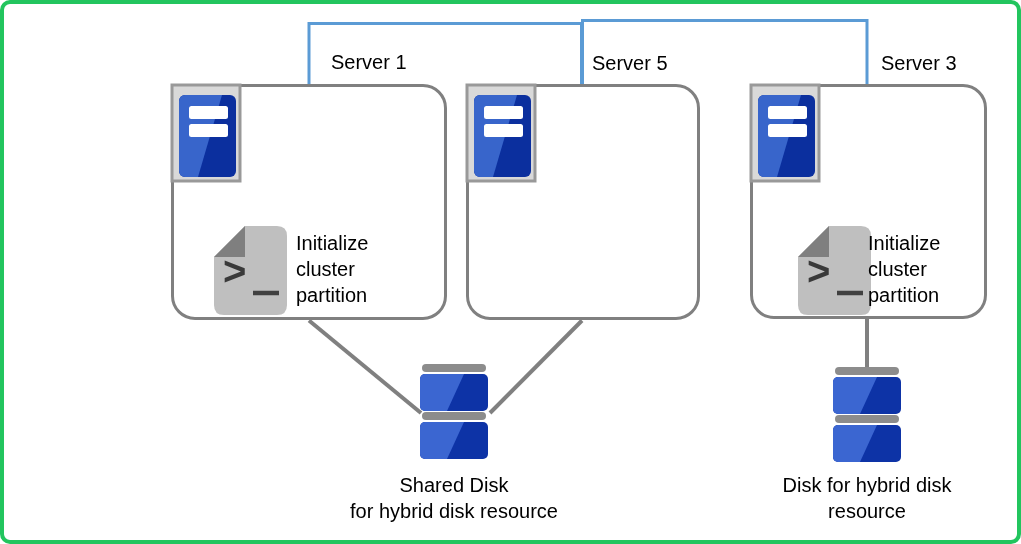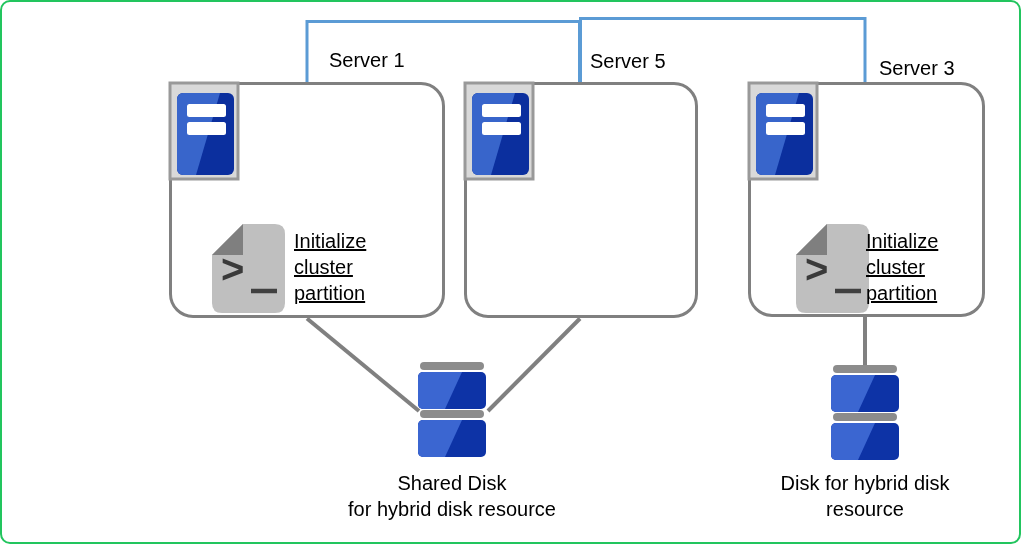--- a/index.html
+++ b/index.html
@@ -1,21 +1,21 @@
 <!DOCTYPE html>
 <html><head>
 <meta charset="utf-8">
 <style>
   html,body{margin:0;padding:0;background:#fff;}
   .canvas{
     position:relative;
     width:1021px;height:544px;
     box-sizing:border-box;
     background:#ffffff;
-    border:2px solid #22c55e;
+    border:4px solid #22c55e;
     border-radius:10px;
     overflow:hidden;
     font-family:"Liberation Sans", sans-serif;
     color:#000;
   }
   .abs{position:absolute;}
   svg{display:block;}
   .server-box{
     position:absolute;
     box-sizing:border-box;
@@ -29,21 +29,20 @@
     line-height:22px;
     white-space:nowrap;
     color:#000;
   }
   .note-text{
     position:absolute;
     font-size:20px;
     line-height:26px;
     white-space:pre-line;
     color:#000;
-    text-decoration:underline;
   }
   .disk-label{
     position:absolute;
     font-size:20px;
     line-height:26px;
     text-align:center;
     white-space:pre-line;
     color:#000;
   }
 </style>
@@ -58,21 +57,21 @@
 
     <polyline points="578.5,82 578.5,16.5 863,16.5 863,82" fill="none" stroke="#5B9BD5" stroke-width="3"></polyline>
 
     <line x1="305" y1="316.5" x2="417" y2="409" stroke="#808080" stroke-width="4"></line>
     <line x1="578" y1="316.5" x2="486" y2="409" stroke="#808080" stroke-width="4"></line>
     <line x1="863" y1="314" x2="863" y2="366" stroke="#808080" stroke-width="4"></line>
   </svg>
 
   <div class="label" style="left:327px;top:47px;">Server 1</div>
   <div class="label" style="left:588px;top:48px;">Server 5</div>
-  <div class="label" style="left:877px;top:55px;">Server 3</div>
+  <div class="label" style="left:877px;top:48px;">Server 3</div>
 
   <div class="server-box" style="left:167px;top:80px;width:276px;height:236px;"></div>
   <div class="server-box" style="left:462px;top:80px;width:234px;height:236px;"></div>
   <div class="server-box" style="left:746px;top:80px;width:237px;height:235px;"></div>
 
   <svg class="abs" style="left:166px;top:79px;" width="72" height="100" viewBox="0 0 72 100">
     <defs>
         <clipPath id="towerClip1">
           <rect x="9" y="12" width="57" height="82" rx="6"></rect>
         </clipPath>

